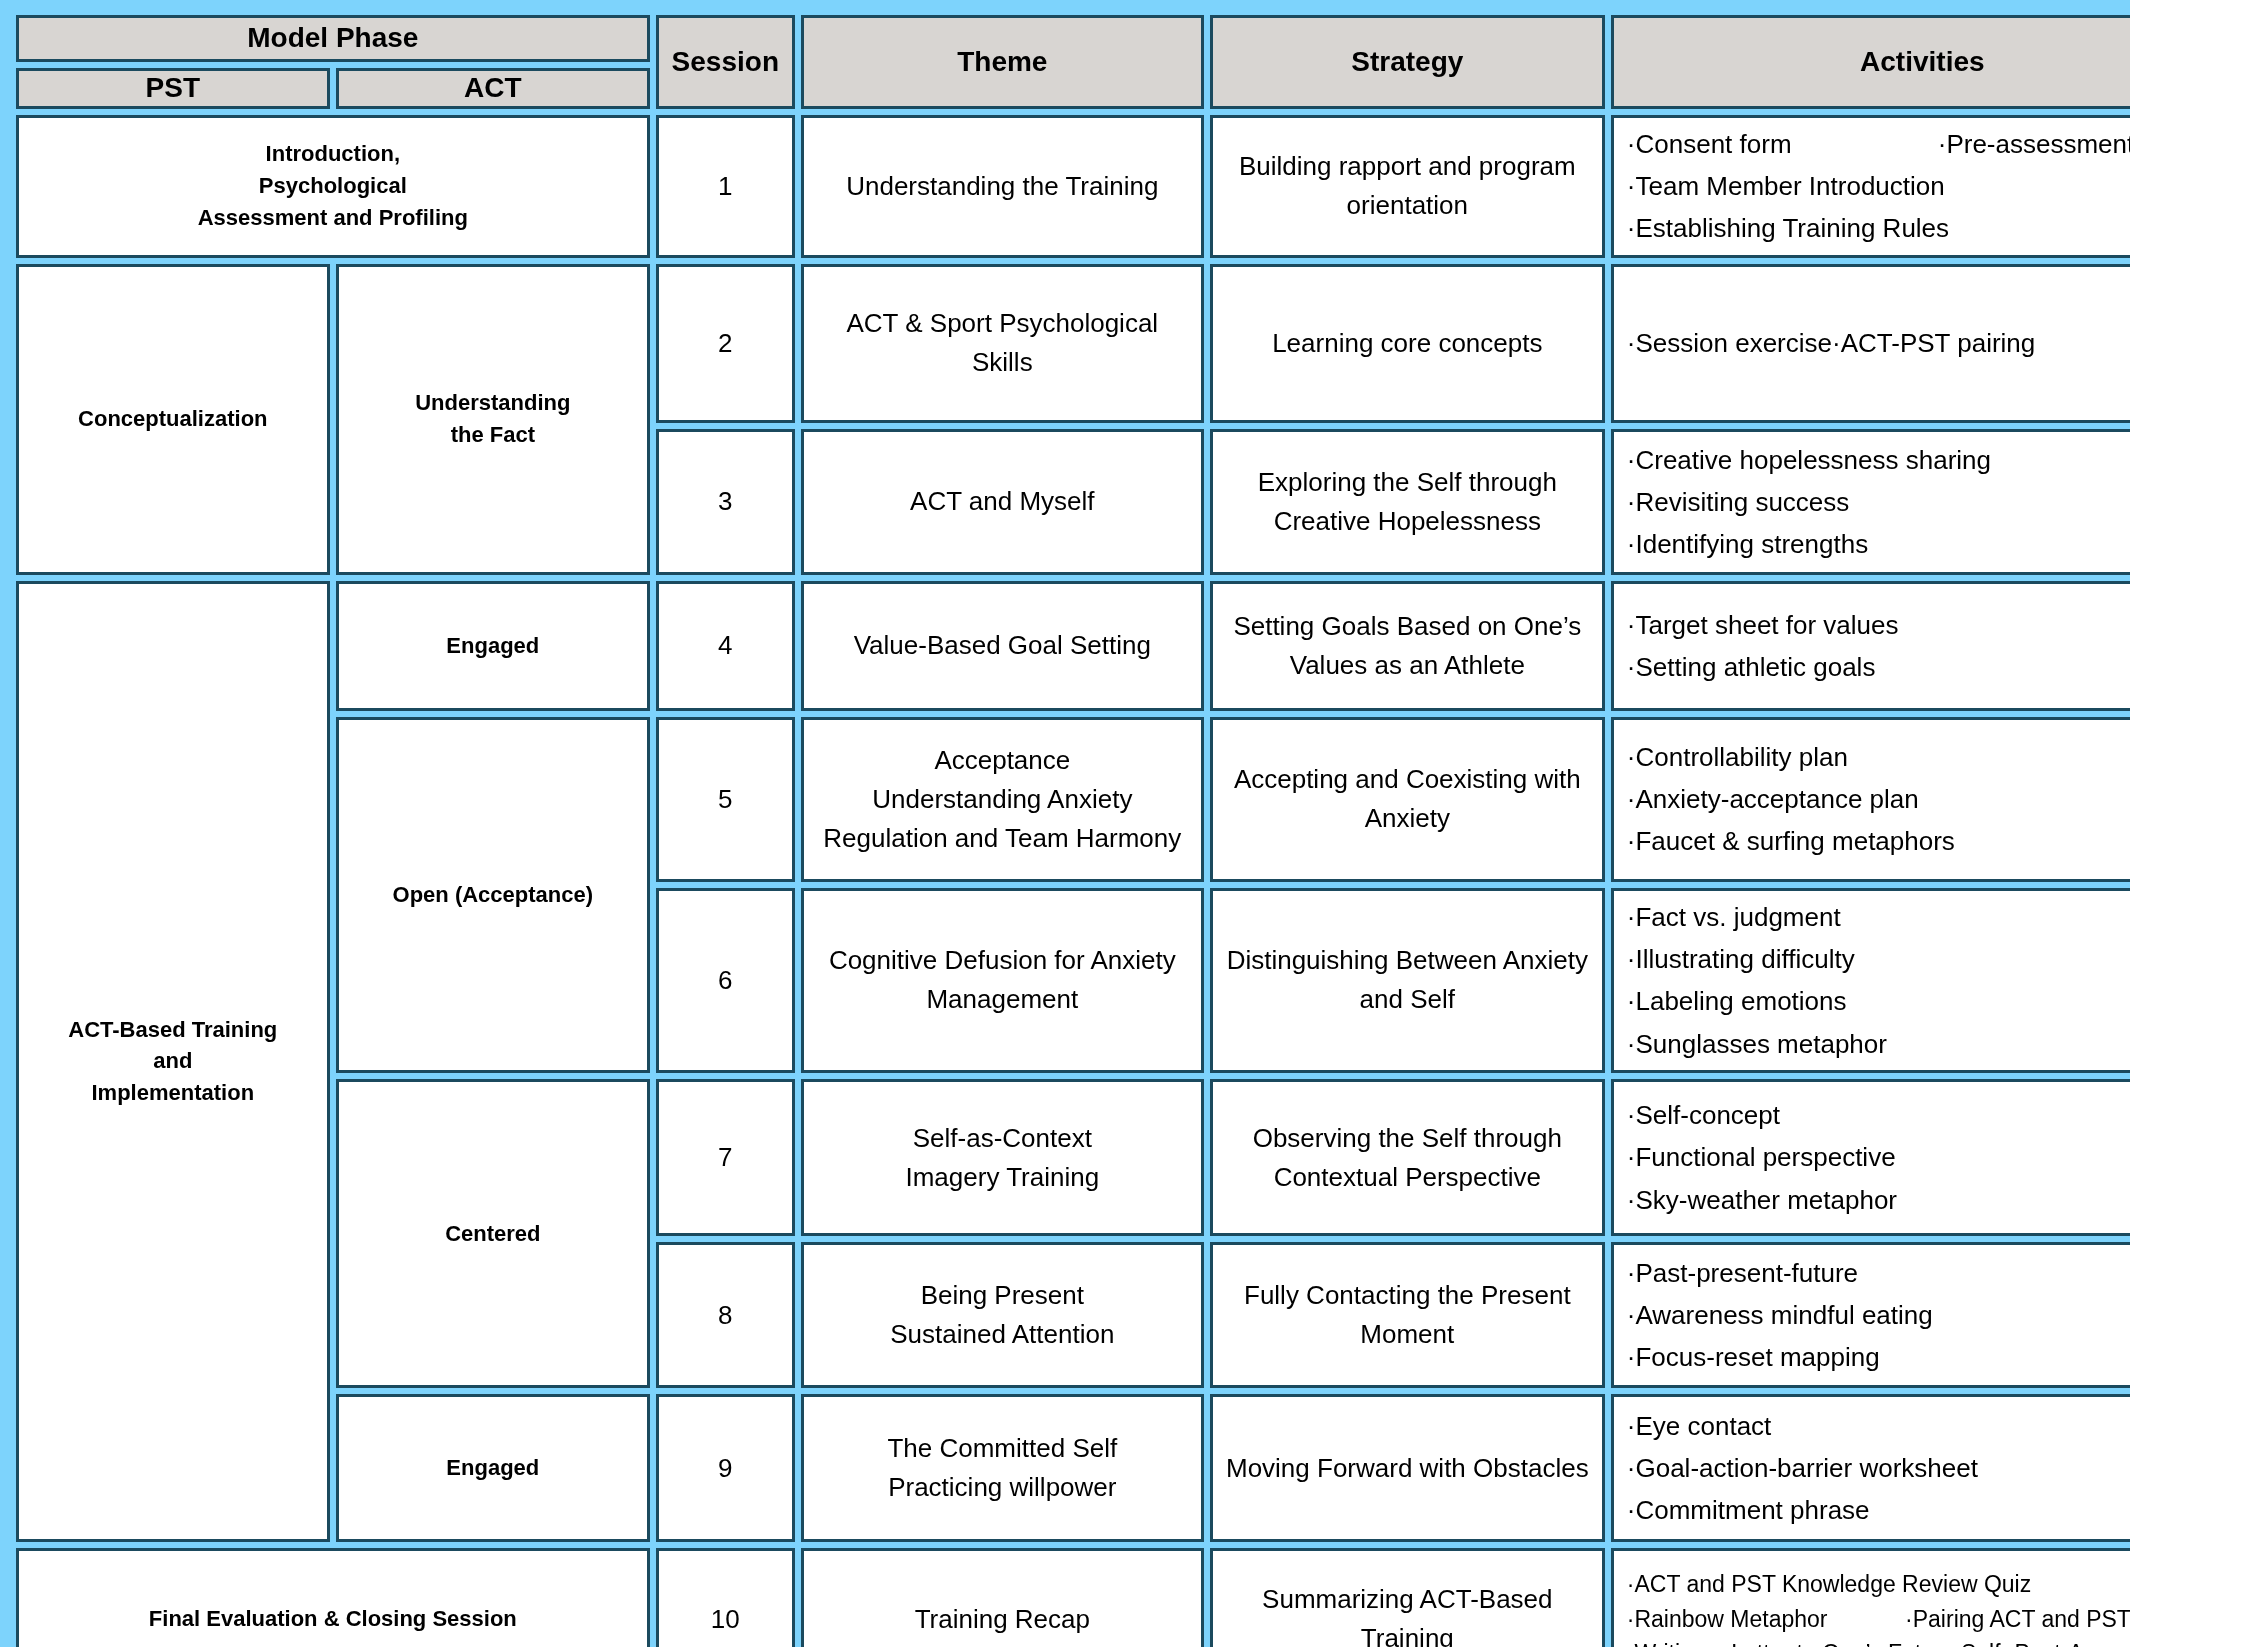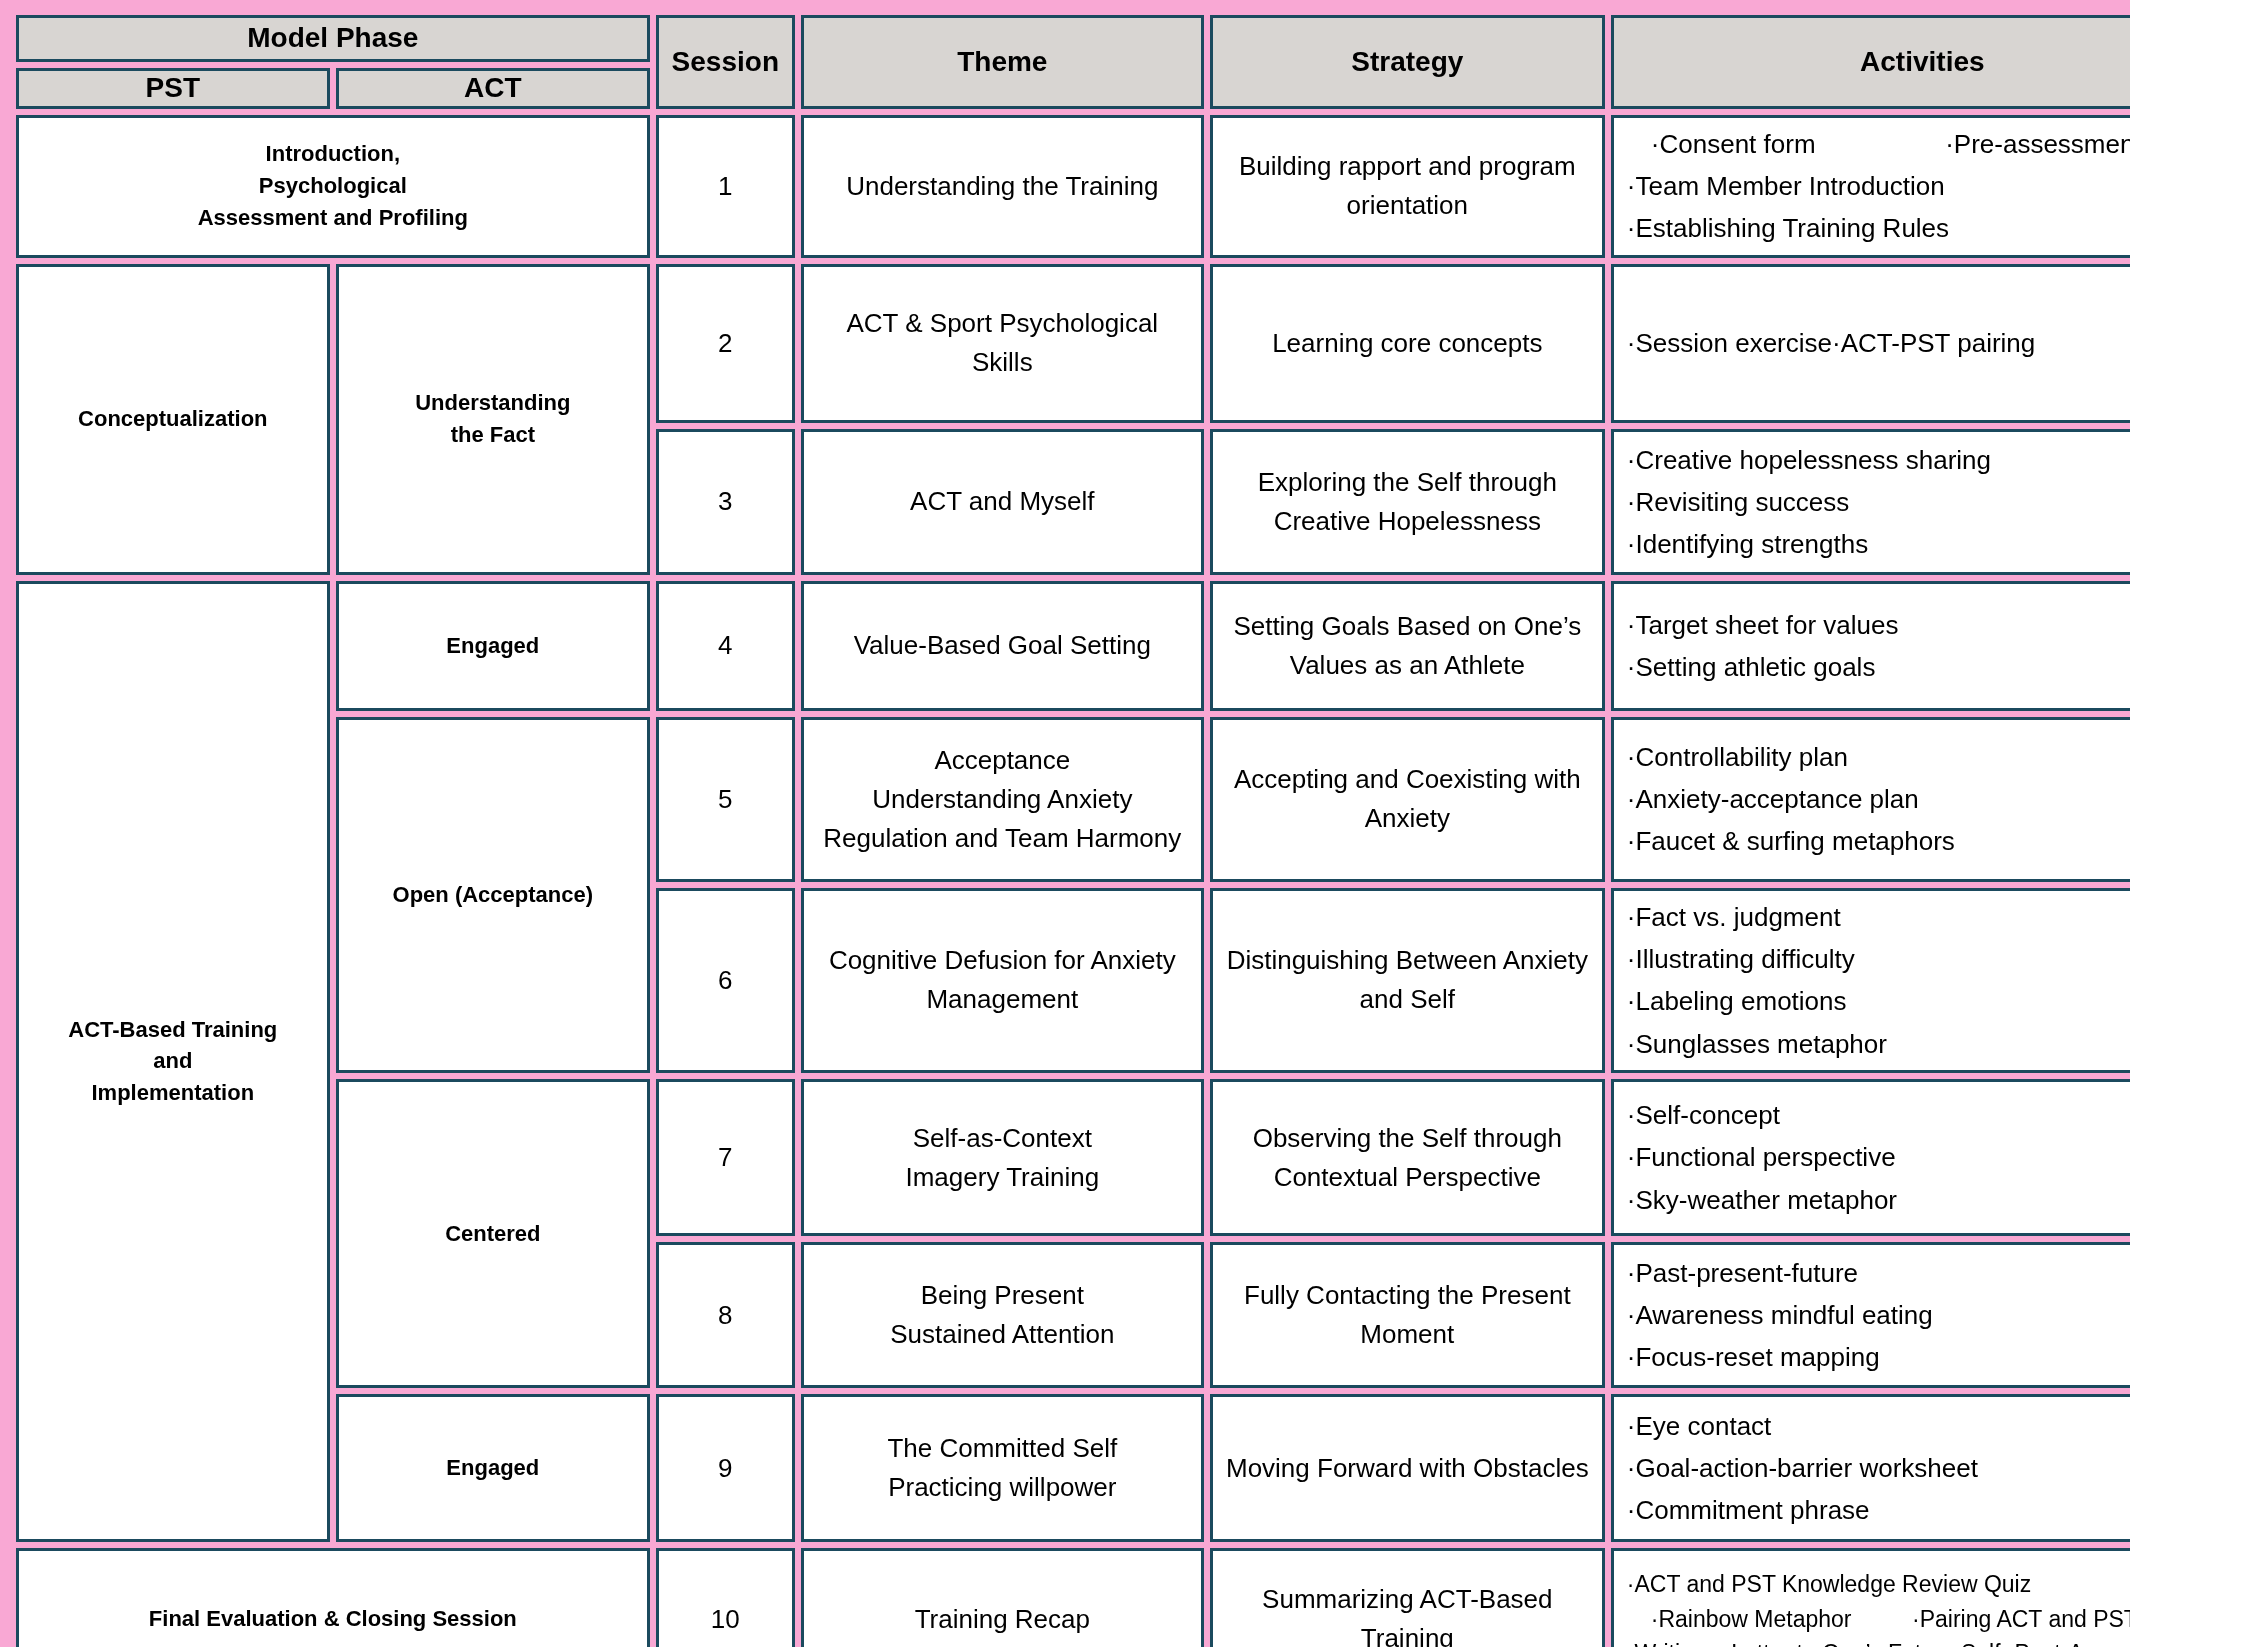--- a/index.html
+++ b/index.html
@@ -7,21 +7,21 @@
     padding: 0;
     background: #ffffff;
     font-family: "Liberation Sans", sans-serif;
     color: #000000;
   }
   .page {
     width: 2130px;
     height: 1648px;
     box-sizing: border-box;
     padding: 8.7px 9.8px;
-    background: #f9a8d4;
+    background: #7dd3fc;
     overflow: hidden;
   }
   table.schedule {
     border-collapse: separate;
     border-spacing: 6px;
     table-layout: fixed;
     width: 2230px;
   }
   td, th {
     border: 3.8px solid #1b4a5e;
@@ -63,21 +63,20 @@
     padding: 5.4px 11px 5.4px 13px;
   }
   td.activities.small {
     font-size: 23px;
     line-height: 1.5;
   }
   .act-split {
     display: flex;
     flex-direction: row;
     align-items: baseline;
-    margin-left: 24px;
   }
   .act-split .left-part { flex: 0 0 38%; }
   .act-split.wideleft .left-part { flex: 0 0 42%; }
   .act-split .right-part { flex: 1 1 auto; text-align: center; }
 </style>
 </head>
 <body>
 
 <div class="page">
   <table class="schedule">

